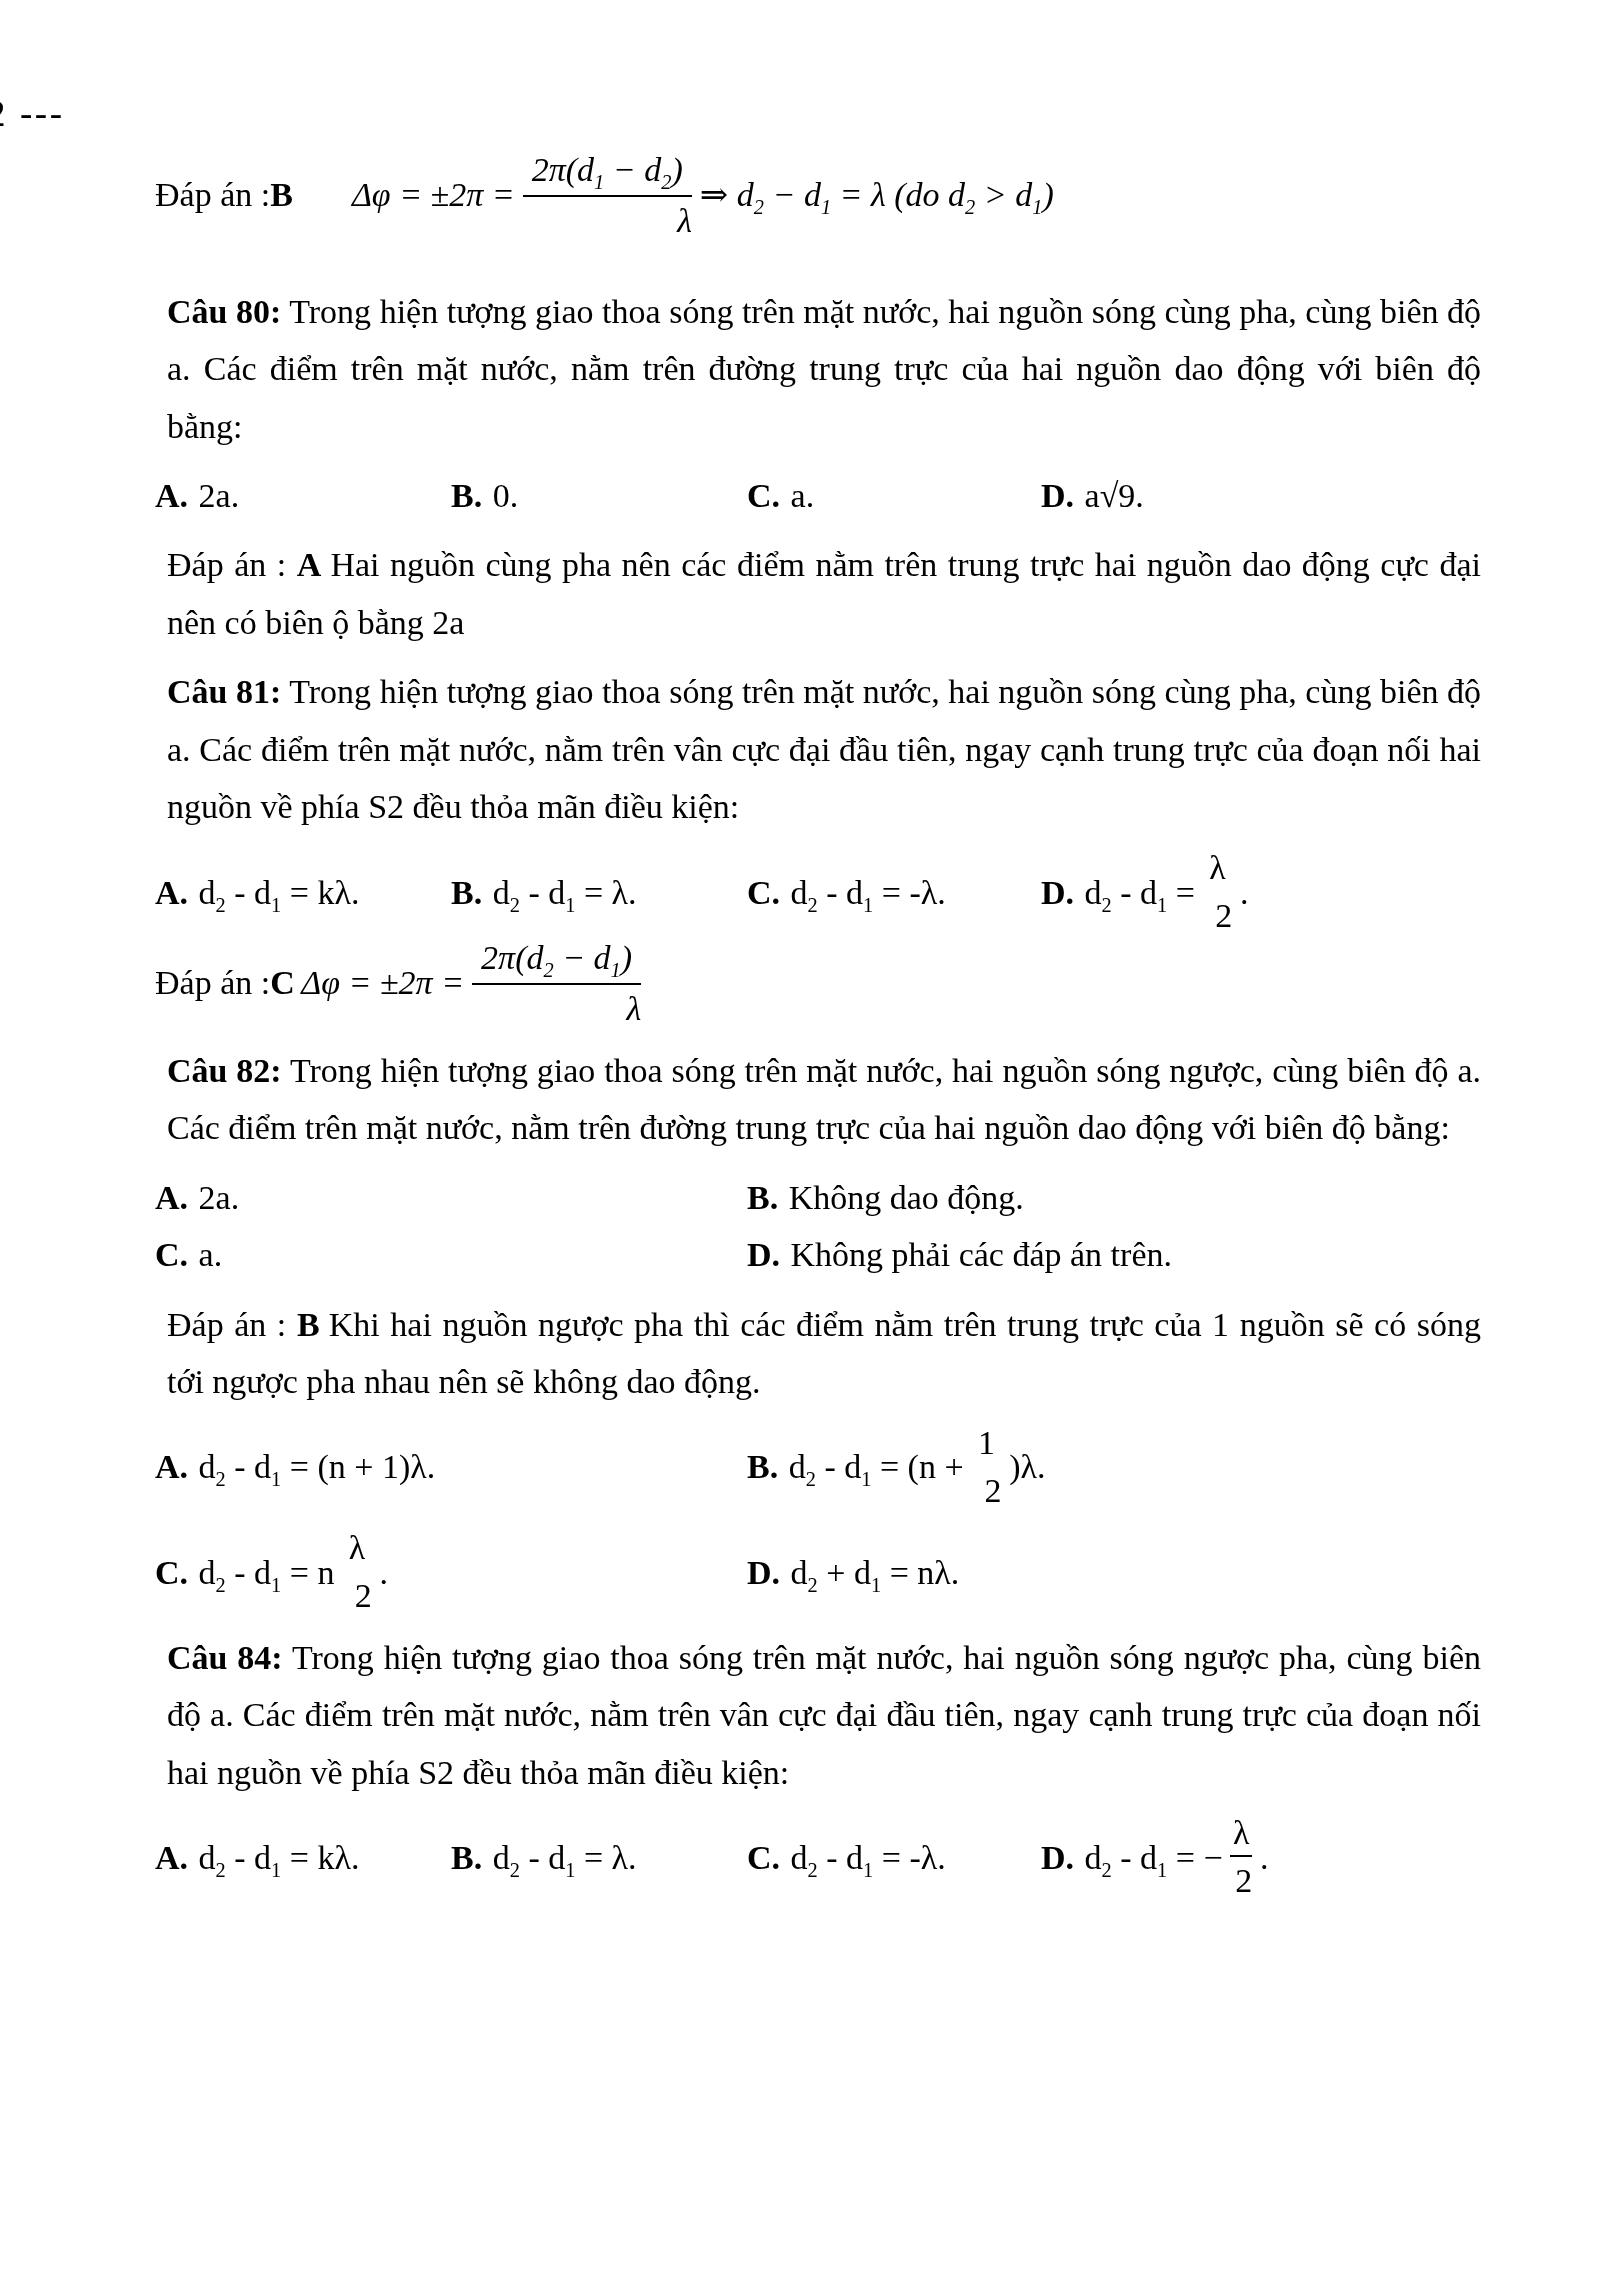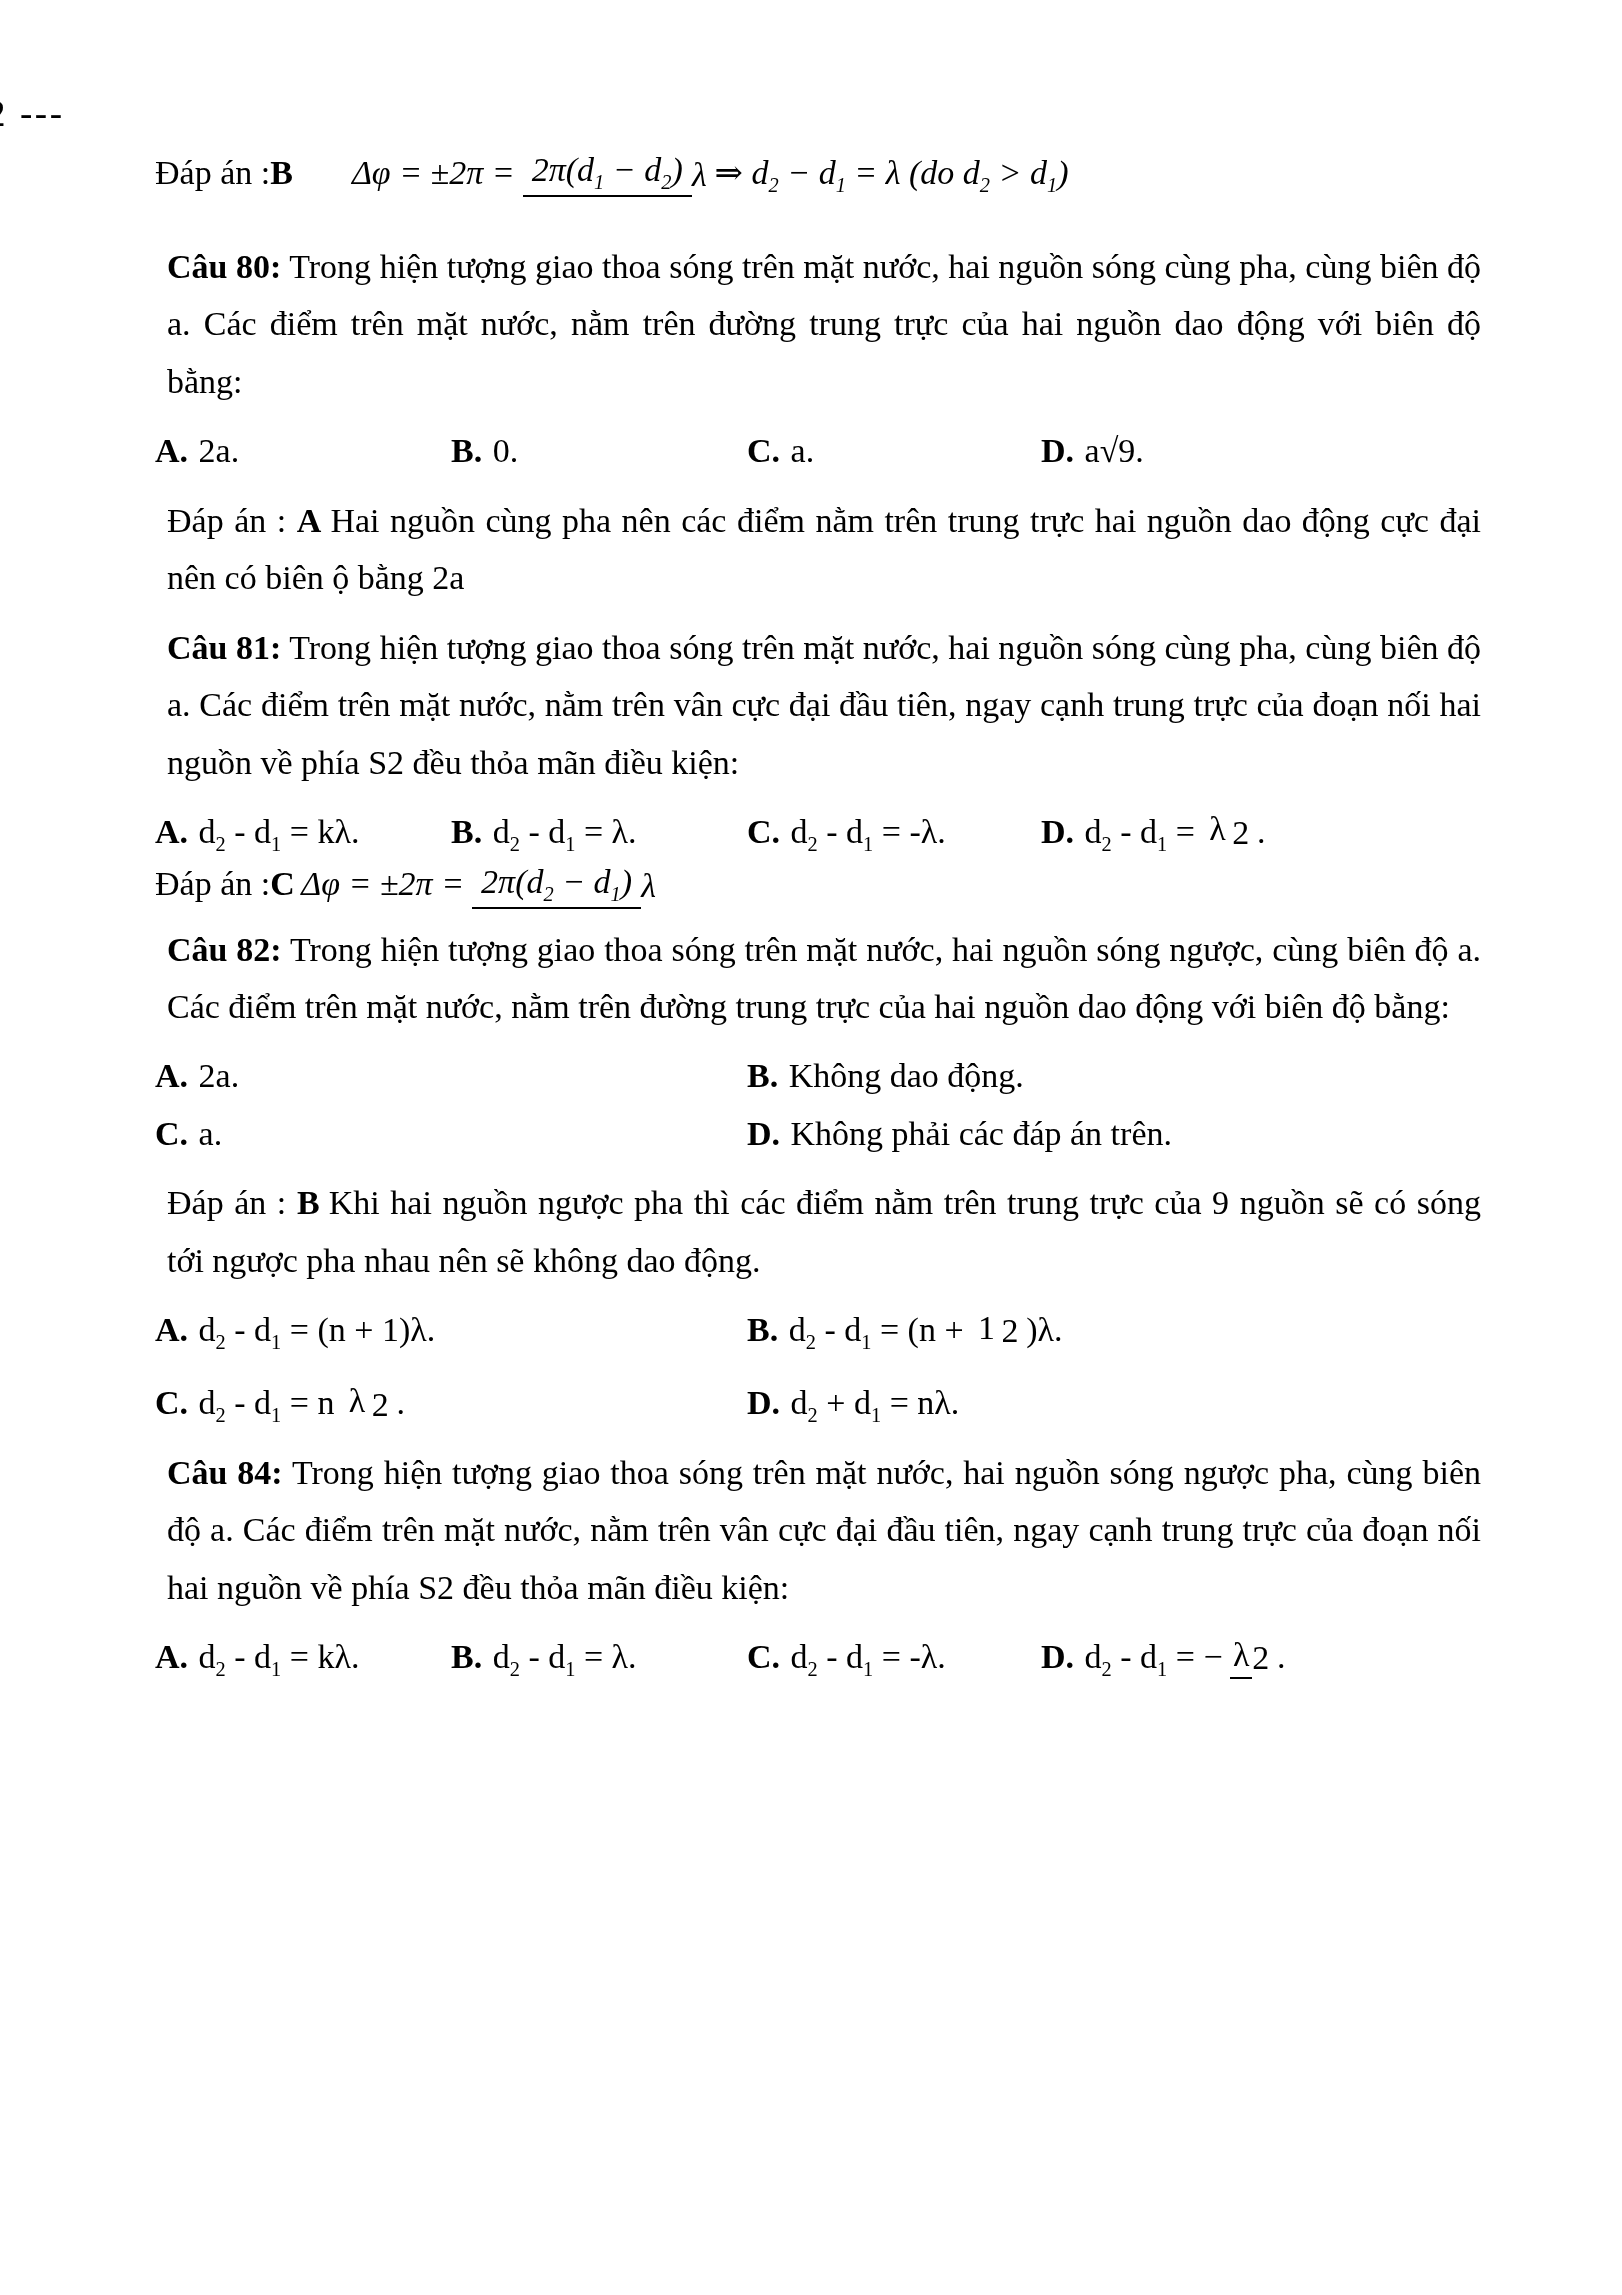--- a/index.html
+++ b/index.html
@@ -6,21 +6,21 @@
   html,body{margin:0;padding:0;background:#ffffff}
   .page{position:relative;width:1623px;height:2295px;background:#fff;color:#000;
         font-family:"Liberation Serif","DejaVu Serif",serif;font-size:34px;overflow:hidden}
   .mnote{position:absolute;left:-13px;top:92px;font-size:37px;letter-spacing:2.6px}
   .content{position:absolute;left:155px;top:149px;width:1338px}
   .para{margin:12px;text-align:justify;line-height:1.69}
   .b{font-weight:bold}
   .ansletter{font-weight:bold;margin-right:9.2px}
   .frow{display:flex;align-items:center;line-height:1.25}
   .math{font-style:italic}
-  .frac{display:inline-flex;flex-direction:row;align-items:center;margin:0 7.8px;line-height:1.2}
+  .frac{display:inline-flex;flex-direction:column;align-items:flex-end;margin:0 7.8px;line-height:1.2}
   .frac .fn{padding:0 6.5px 3.9px}
   .frac .fd{padding-top:3.9px}
   .frac.bar .fn{border-bottom:2.6px solid #000;padding:1.3px 9.2px 3.9px}
   .frac.barthin .fn{border-bottom:2px solid #000;padding:0 2.6px 1.3px}
   sub{font-size:0.6em;line-height:0}
   .opts{display:grid;align-items:center;line-height:1.69}
   .cols4{grid-template-columns:296px 296px 294px 1fr}
   .cols2{grid-template-columns:592px 1fr}
   .opt{display:inline-flex;align-items:center;white-space:nowrap}
   .ol{font-weight:bold;margin-right:10.5px}
@@ -128,21 +128,21 @@
       <span class="opt">
           <b class="ol">C.</b>
           <span>a.</span>
         </span>
       <span class="opt">
           <b class="ol">D.</b>
           <span>Không phải các đáp án trên.</span>
         </span>
     </div>
     <p class="para">
-      <span>Đáp án : </span><span class="ansletter">B</span><span>Khi hai nguồn ngược pha thì các điểm nằm trên trung trực của 9 nguồn sẽ có sóng tới ngược pha nhau nên sẽ không dao  động.</span>
+      <span>Đáp án : </span><span class="ansletter">B</span><span>Khi hai nguồn ngược pha thì các điểm nằm trên trung trực của 1 nguồn sẽ có sóng tới ngược pha nhau nên sẽ không dao  động.</span>
     </p>
 
     <div class="opts cols2" style="row-gap:15.7px;margin-bottom:6.5px">
       <span class="opt">
           <b class="ol">A.</b>
           <span>d<sub>2</sub> - d<sub>1</sub> = (n + 1)λ.</span>
         </span>
       <span class="opt">
           <b class="ol">B.</b>
           <span>d<sub>2</sub> - d<sub>1</sub> = (n +</span>

